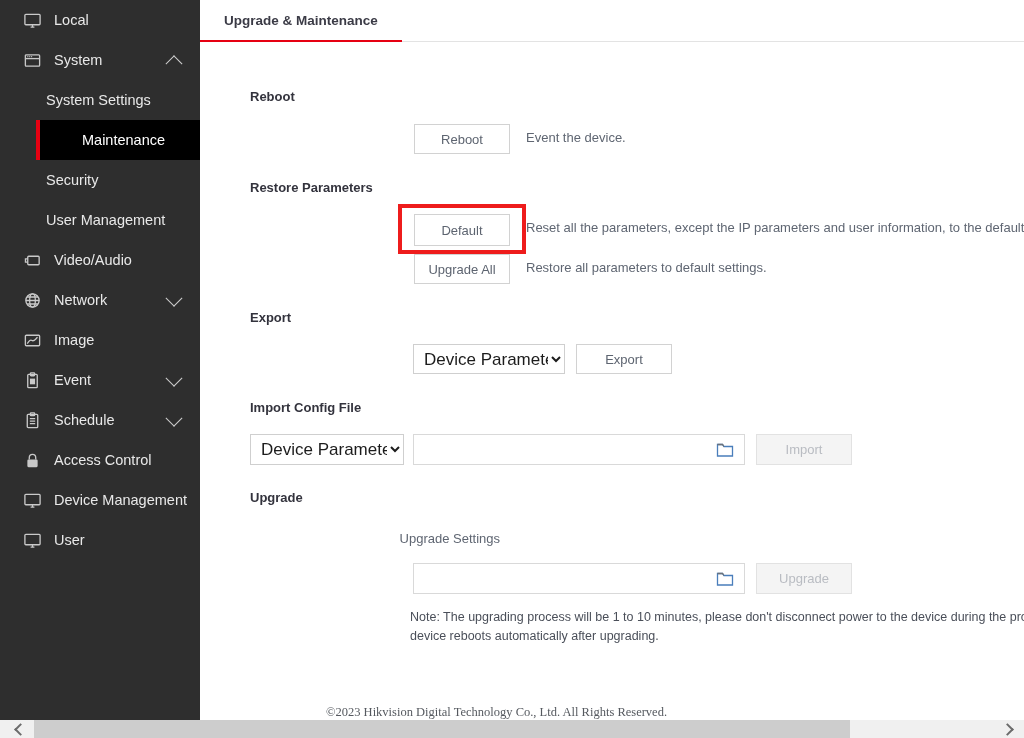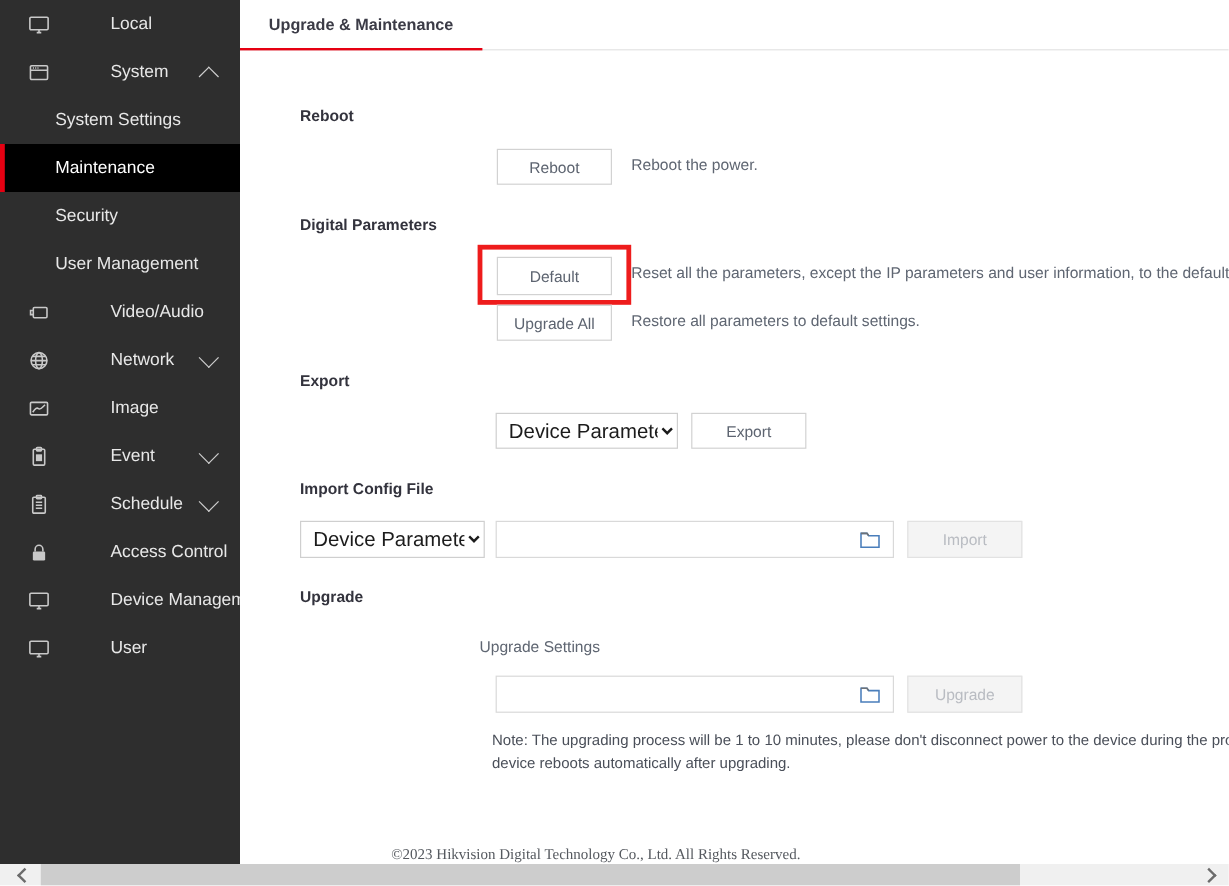--- a/index.html
+++ b/index.html
@@ -27,25 +27,26 @@
   .nav-item {
     position: relative;
     height: 40px;
     display: flex;
     align-items: center;
     color: #e8e8e8;
     font-size: 14.5px;
     cursor: pointer;
     box-sizing: border-box;
   }
-  .nav-item.top    { padding-left: 22px; gap: 38px; }
+  .nav-item.top    { padding-left: 22px; }
   .nav-item.sub    { padding-left: 46px; }
   .nav-item.active {
     background: #000000;
     color: #ffffff;
+    margin-left: 36px;
   }
   .nav-item.active::before {
     content: "";
     position: absolute;
     left: 0; top: 0;
     width: 4px; height: 100%;
     background: #e60012;
   }
   .nav-ico {
     width: 20px;
@@ -340,23 +341,23 @@
 <div id="content">
 
   <div id="tabbar">
     <div class="tab sel">
       <span>Upgrade &amp; Maintenance</span>
     </div>
   </div>
 
   <div class="sec-title" style="left:50px; top:89px;">Reboot</div>
   <div class="btn" style="left:214px; top:124px; width:96px; height:30px;">Reboot</div>
-  <div class="desc" style="left:326px; top:130px;">Reboot the power.</div>
-
-  <div class="sec-title" style="left:50px; top:180px;">Digital Parameters</div>
+  <div class="desc" style="left:326px; top:130px;">Event the device.</div>
+
+  <div class="sec-title" style="left:50px; top:180px;">Restore Parameters</div>
   <div class="btn" style="left:214px; top:214px; width:96px; height:32px;">Default</div>
   <div class="hl-box" style="left:198px; top:204px; width:128px; height:50px;"></div>
   <div class="desc" style="left:326px; top:220px;">Reset all the parameters, except the IP parameters and user information, to the default s</div>
   <div class="btn" style="left:214px; top:254px; width:96px; height:30px;">Upgrade All</div>
   <div class="desc" style="left:326px; top:260px;">Restore all parameters to default settings.</div>
 
   <div class="sec-title" style="left:50px; top:310px;">Export</div>
   <select class="sel-native" style="left:213px; top:344px; width:152px; height:30px;">
     <option>Device Parameters</option>
   </select>

